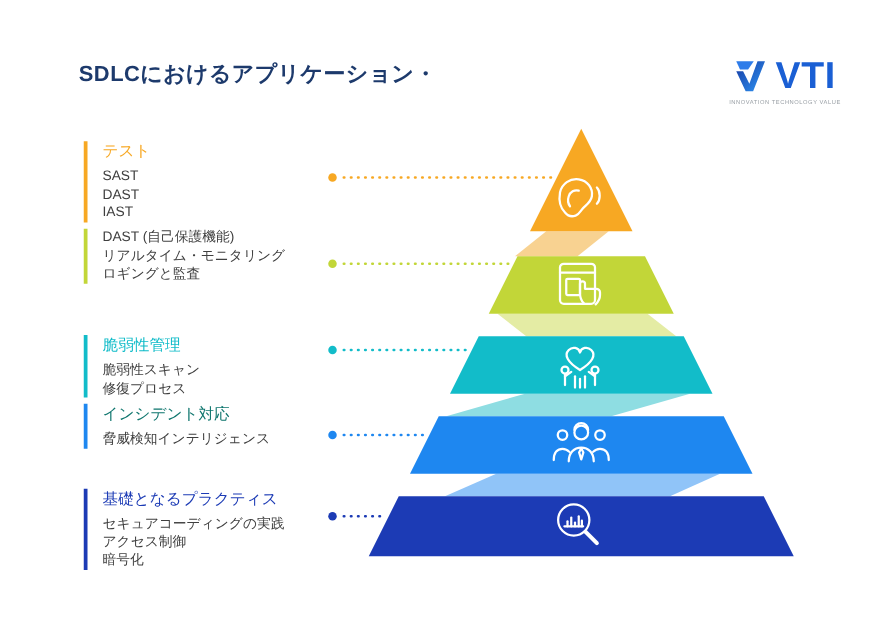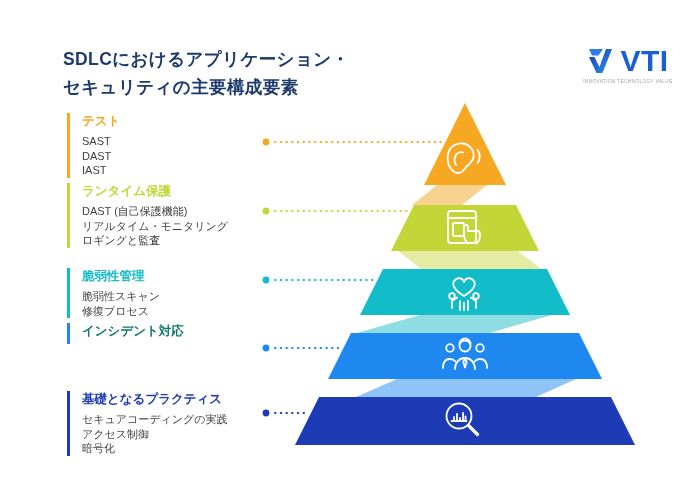--- a/index.html
+++ b/index.html
@@ -6,33 +6,32 @@
   .page{position:relative;width:700px;height:500px;background:#ffffff;overflow:hidden;
         font-family:"Liberation Sans","DejaVu Sans",sans-serif;}
   .title{position:absolute;left:63px;top:33px;font-size:17.5px;font-weight:700;
          color:#1d3a6c;line-height:1.62;letter-spacing:.4px;}
   .title span{display:block;}
   .logo{position:absolute;left:580px;top:44px;width:96px;text-align:center;}
   .logo-row{display:flex;align-items:center;justify-content:center;gap:3px;}
   .logo-vti{font-size:30px;font-weight:800;color:#1a5fd4;letter-spacing:.5px;}
   .logo-tagline{font-size:4.6px;color:#9aa0a6;letter-spacing:.45px;margin-top:1px;white-space:nowrap;}
   .label-block{position:absolute;left:67px;border-left:3.5px solid #ccc;padding-left:12px;max-width:205px;}
-  .label-heading{font-size:12.5px;font-weight:700;margin:0 0 4px 0;}
+  .label-heading{font-size:12.5px;font-weight:400;margin:0 0 4px 0;}
   .label-item{font-size:11px;color:#3f3f3f;line-height:14.5px;}
   .pyramid-svg{position:absolute;left:0;top:0;width:700px;height:500px;}
   .icon-stroke{fill:none;stroke:#fff;stroke-width:1.8;stroke-linecap:round;stroke-linejoin:round;}
 </style>
 </head>
 <body>
 
 <div class="page">
 
   <h1 class="title" style="color: rgb(29, 58, 108);">
     <span>SDLCにおけるアプリケーション・</span>
-    <span>セキュリティの主要構成要素</span>
   </h1>
 
   <div class="logo">
     <div class="logo-row">
       <svg width="30" height="26" viewBox="0 0 30 26">
         <defs>
           <linearGradient id="vg" x1="0" y1="0" x2="1" y2="1">
             <stop offset="0" stop-color="#1638a0"></stop>
               <stop offset="1" stop-color="#2f96f5"></stop>
           </linearGradient>
@@ -46,34 +45,34 @@
   </div>
 
   <div class="label-block" style="top: 113px; border-left-color: rgb(247, 168, 35);">
     <div class="label-heading" style="color: rgb(247, 168, 35);">テスト</div>
     <div class="label-item">SAST</div>
     <div class="label-item">DAST</div>
     <div class="label-item">IAST</div>
   </div>
 
   <div class="label-block" style="top: 183px; border-left-color: rgb(194, 214, 56);">
-    <div class="label-heading" style="color: rgb(194, 214, 56);">ランタイム保護</div>
     <div class="label-item">DAST (自己保護機能)</div>
     <div class="label-item">リアルタイム・モニタリング</div>
     <div class="label-item">ロギングと監査</div>
   </div>
 
   <div class="label-block" style="top: 268px; border-left-color: rgb(18, 188, 201);">
     <div class="label-heading" style="color: rgb(18, 188, 201);">脆弱性管理</div>
     <div class="label-item">脆弱性スキャン</div>
     <div class="label-item">修復プロセス</div>
   </div>
 
   <div class="label-block" style="top: 323px; border-left-color: rgb(30, 135, 240);">
     <div class="label-heading" style="color: #0f766e;">インシデント対応</div>
+    <div class="label-item">脅威検知インテリジェンス</div>
   </div>
 
   <div class="label-block" style="top: 391px; border-left-color: rgb(28, 59, 181);">
     <div class="label-heading" style="color: rgb(28, 59, 181);">基礎となるプラクティス</div>
     <div class="label-item">セキュアコーディングの実践</div>
     <div class="label-item">アクセス制御</div>
     <div class="label-item">暗号化</div>
   </div>
 
   <svg class="pyramid-svg" viewBox="0 0 700 500">

